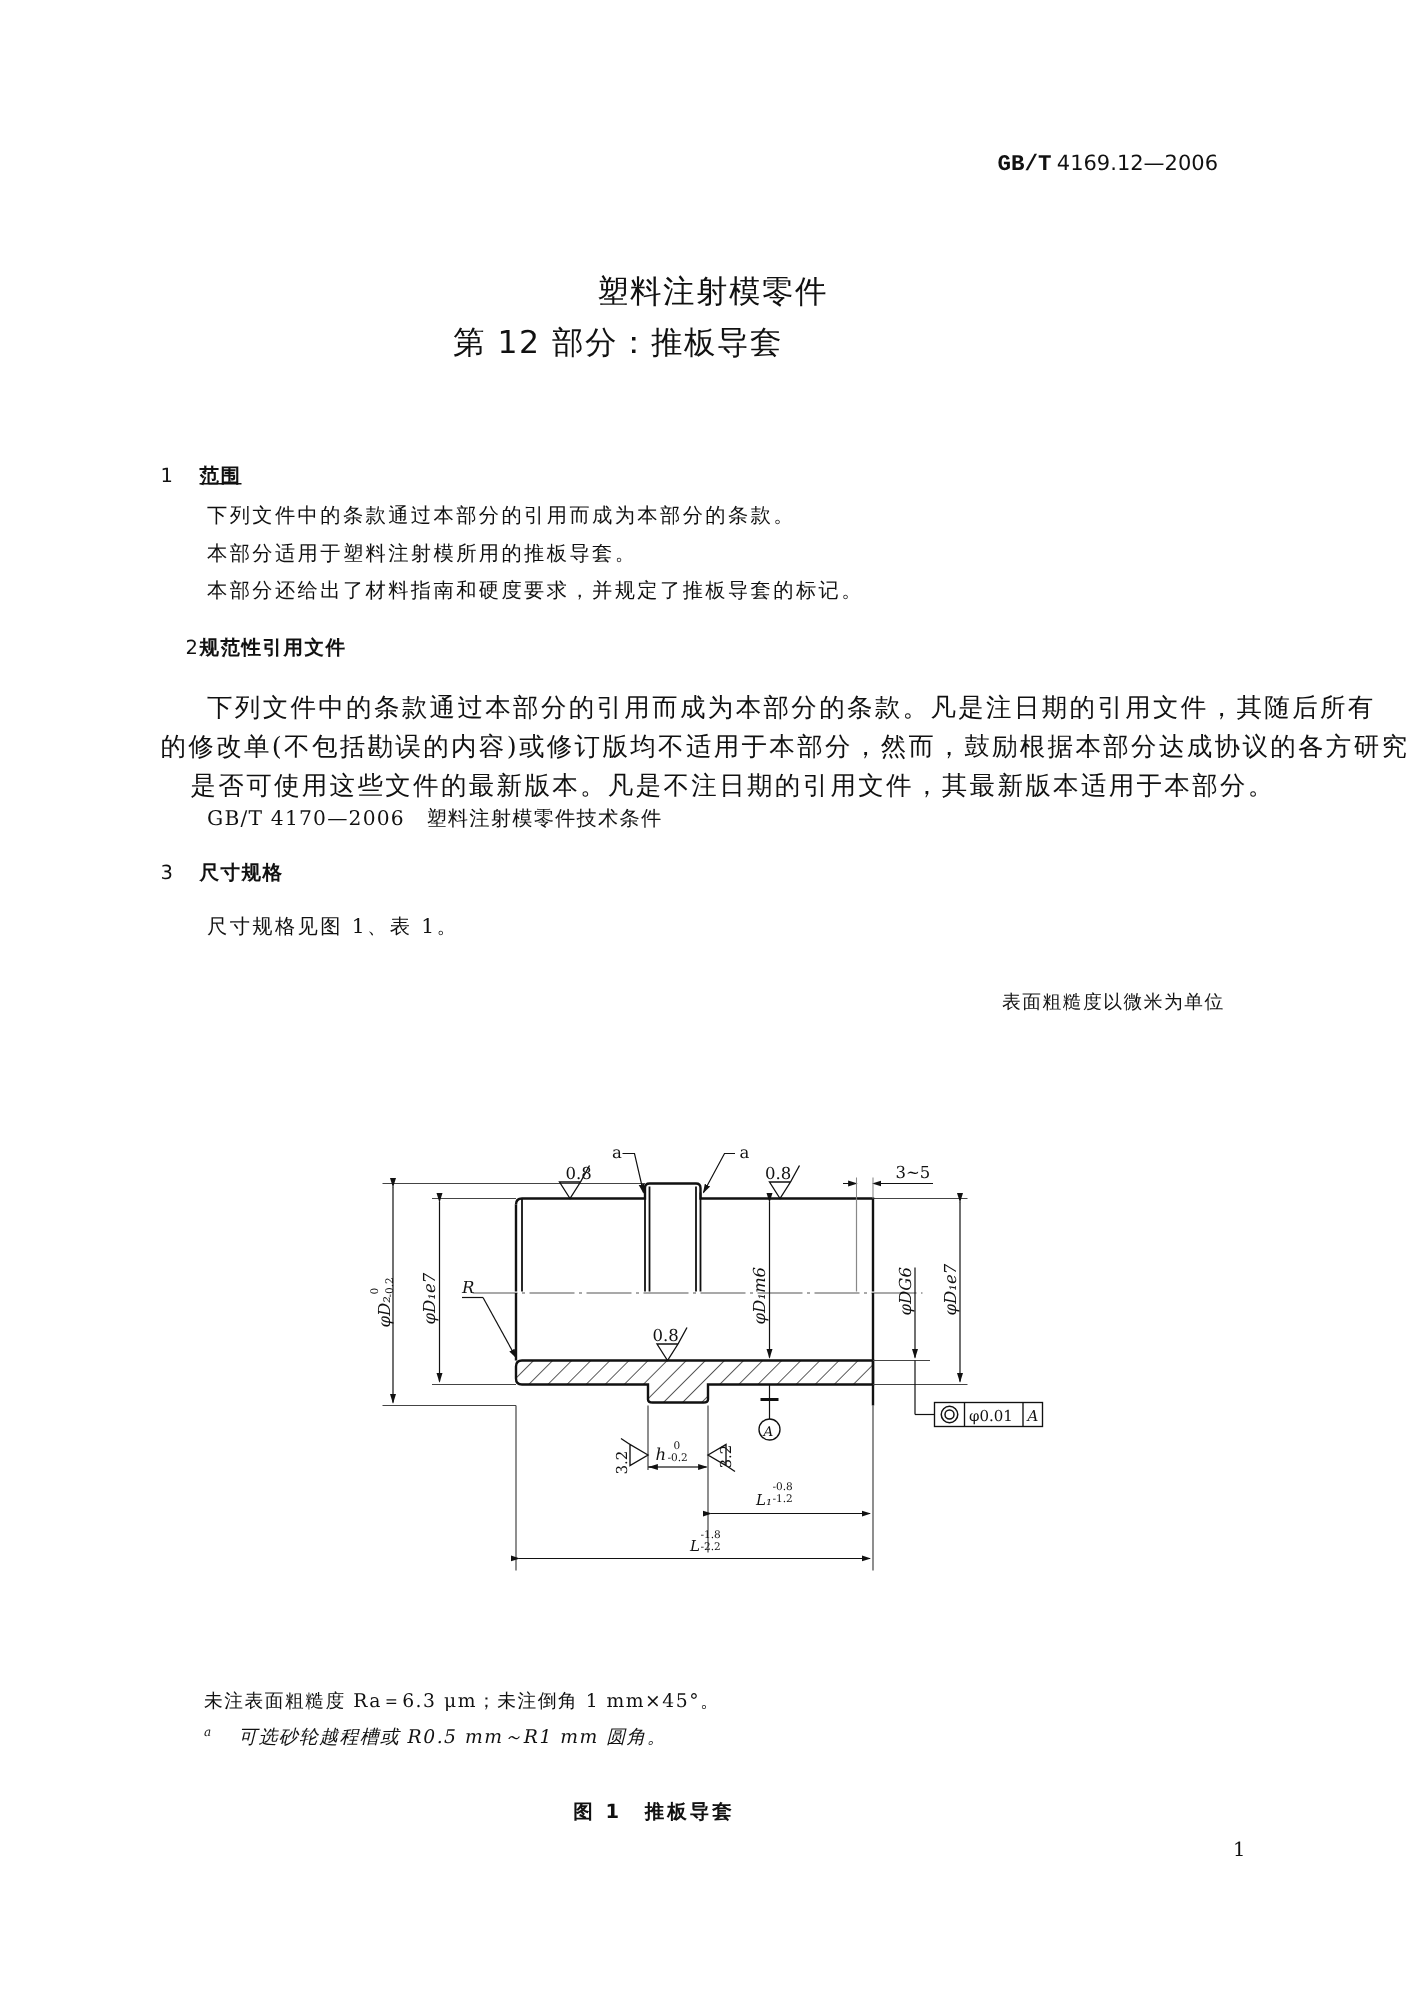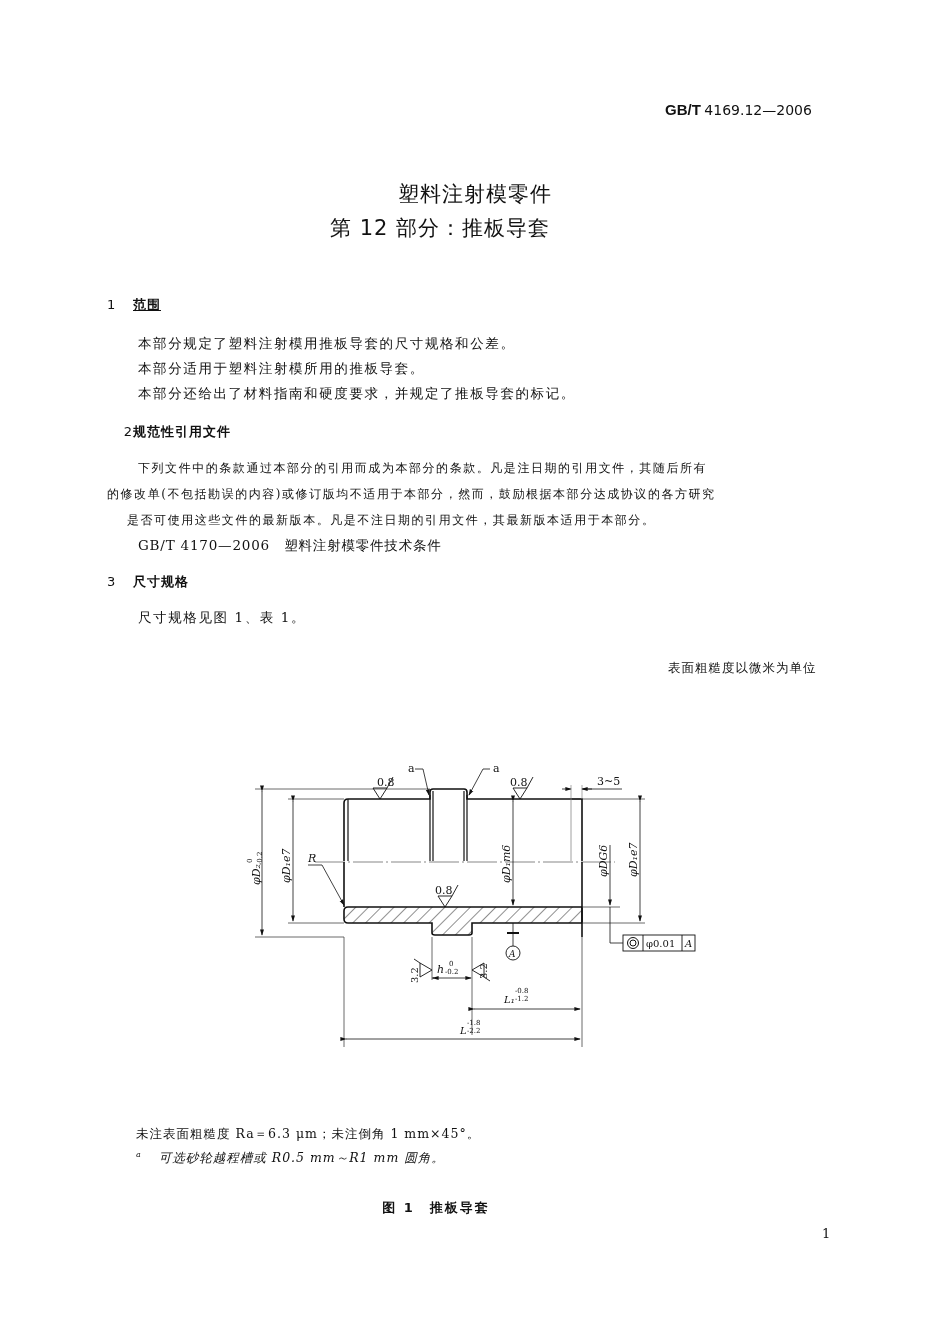--- a/index.html
+++ b/index.html
@@ -1,49 +1,49 @@
 <!DOCTYPE html>
 <html><head>
   <meta charset="utf-8">
   <style>
     html, body { margin: 0; padding: 0; background: #ffffff; }
     body { width: 950px; height: 1344px; position: relative; overflow: hidden; color: #111; }
     .serif { font-family: "DejaVu Serif", "Liberation Serif", serif; }
     .sans { font-family: "DejaVu Sans", "Liberation Sans", sans-serif; }
     .abs { position: absolute; white-space: nowrap; }
     .std-code { top: 101px; left: 665px; font-size: 14px; }
-    .std-code b { font-family: Liberation Sans, sans-serif; font-weight: bold; font-size: 15px; text-align: center; }
+    .std-code b { font-family: Liberation Mono, monospace; font-weight: bold; font-size: 15px; text-align: center; }
     .std-code span { font-family: "DejaVu Sans", sans-serif; }
     .title1 { top: 180px; left: 0; width: 950px; text-align: center; font-size: 21px; letter-spacing: 1px; }
-    .title2 { top: 214px; left: 0; width: 824px; text-align: center; font-size: 21px; letter-spacing: 1px; margin-left: 28px; }
+    .title2 { top: 214px; left: 0; width: 824px; text-align: center; font-size: 21px; letter-spacing: 1px; }
     .heading { font-size: 13px; font-weight: bold; letter-spacing: 1px; }
     .heading .num { display: inline-block; width: 26px; font-weight: normal; }
     .para { font-size: 13.5px; letter-spacing: 1.6px; }
-    .para-wide { font-size: 12px; letter-spacing: 1.55px; }
+    .para-wide { font-size: 17px; letter-spacing: 1.55px; }
     .note { font-size: 12.5px; letter-spacing: 1px; }
     .caption { top: 1199px; left: 0; width: 872px; text-align: center; font-size: 13px; font-weight: bold; letter-spacing: 2px; }
     .pageno { top: 1226px; left: 822px; font-size: 13px; }
     .drawing { position: absolute; left: 240px; top: 755px; width: 470px; height: 295px; }
     .drawing text { font-family: "DejaVu Serif", serif; fill: #111; }
   </style>
 </head>
 <body>
 
 <div class="abs std-code">
   <b>GB/T</b>
   <span>4169.12—2006</span>
 </div>
 
 <div class="abs title1 sans">塑料注射模零件</div>
 <div class="abs title2 sans">第 12 部分：推板导套</div>
 
-<div class="abs heading sans" style="top:296px;left:107px;text-decoration:underline;">
+<div class="abs heading sans" style="top:308px;left:107px;text-decoration:underline;">
   <span class="num">1</span><span>范围</span>
 </div>
-<div class="abs para serif" style="top:335px;left:138px;">本部分规定了塑料注射模用推板导套的尺寸规格和公差。</div>
+<div class="abs para serif" style="top:335px;left:138px;">下列文件中的条款通过本部分的引用而成为本部分的条款。</div>
 <div class="abs para serif" style="top:360px;left:138px;">本部分适用于塑料注射模所用的推板导套。</div>
 <div class="abs para serif" style="top:385px;left:138px;">本部分还给出了材料指南和硬度要求，并规定了推板导套的标记。</div>
 
 <div class="abs heading sans" style="top:423px;left:107px;text-align:right;">
   <span class="num">2</span><span>规范性引用文件</span>
 </div>
 <div class="abs para-wide serif" style="top:460px;left:138px;">下列文件中的条款通过本部分的引用而成为本部分的条款。凡是注日期的引用文件，其随后所有</div>
 <div class="abs para-wide serif" style="top:486px;left:107px;">的修改单(不包括勘误的内容)或修订版均不适用于本部分，然而，鼓励根据本部分达成协议的各方研究</div>
 <div class="abs para-wide serif" style="top:512px;left:107px;margin-left:20px;">是否可使用这些文件的最新版本。凡是不注日期的引用文件，其最新版本适用于本部分。</div>
 <div class="abs para serif" style="top:537px;left:138px;letter-spacing:0.8px;">GB/T 4170—2006　塑料注射模零件技术条件</div>

